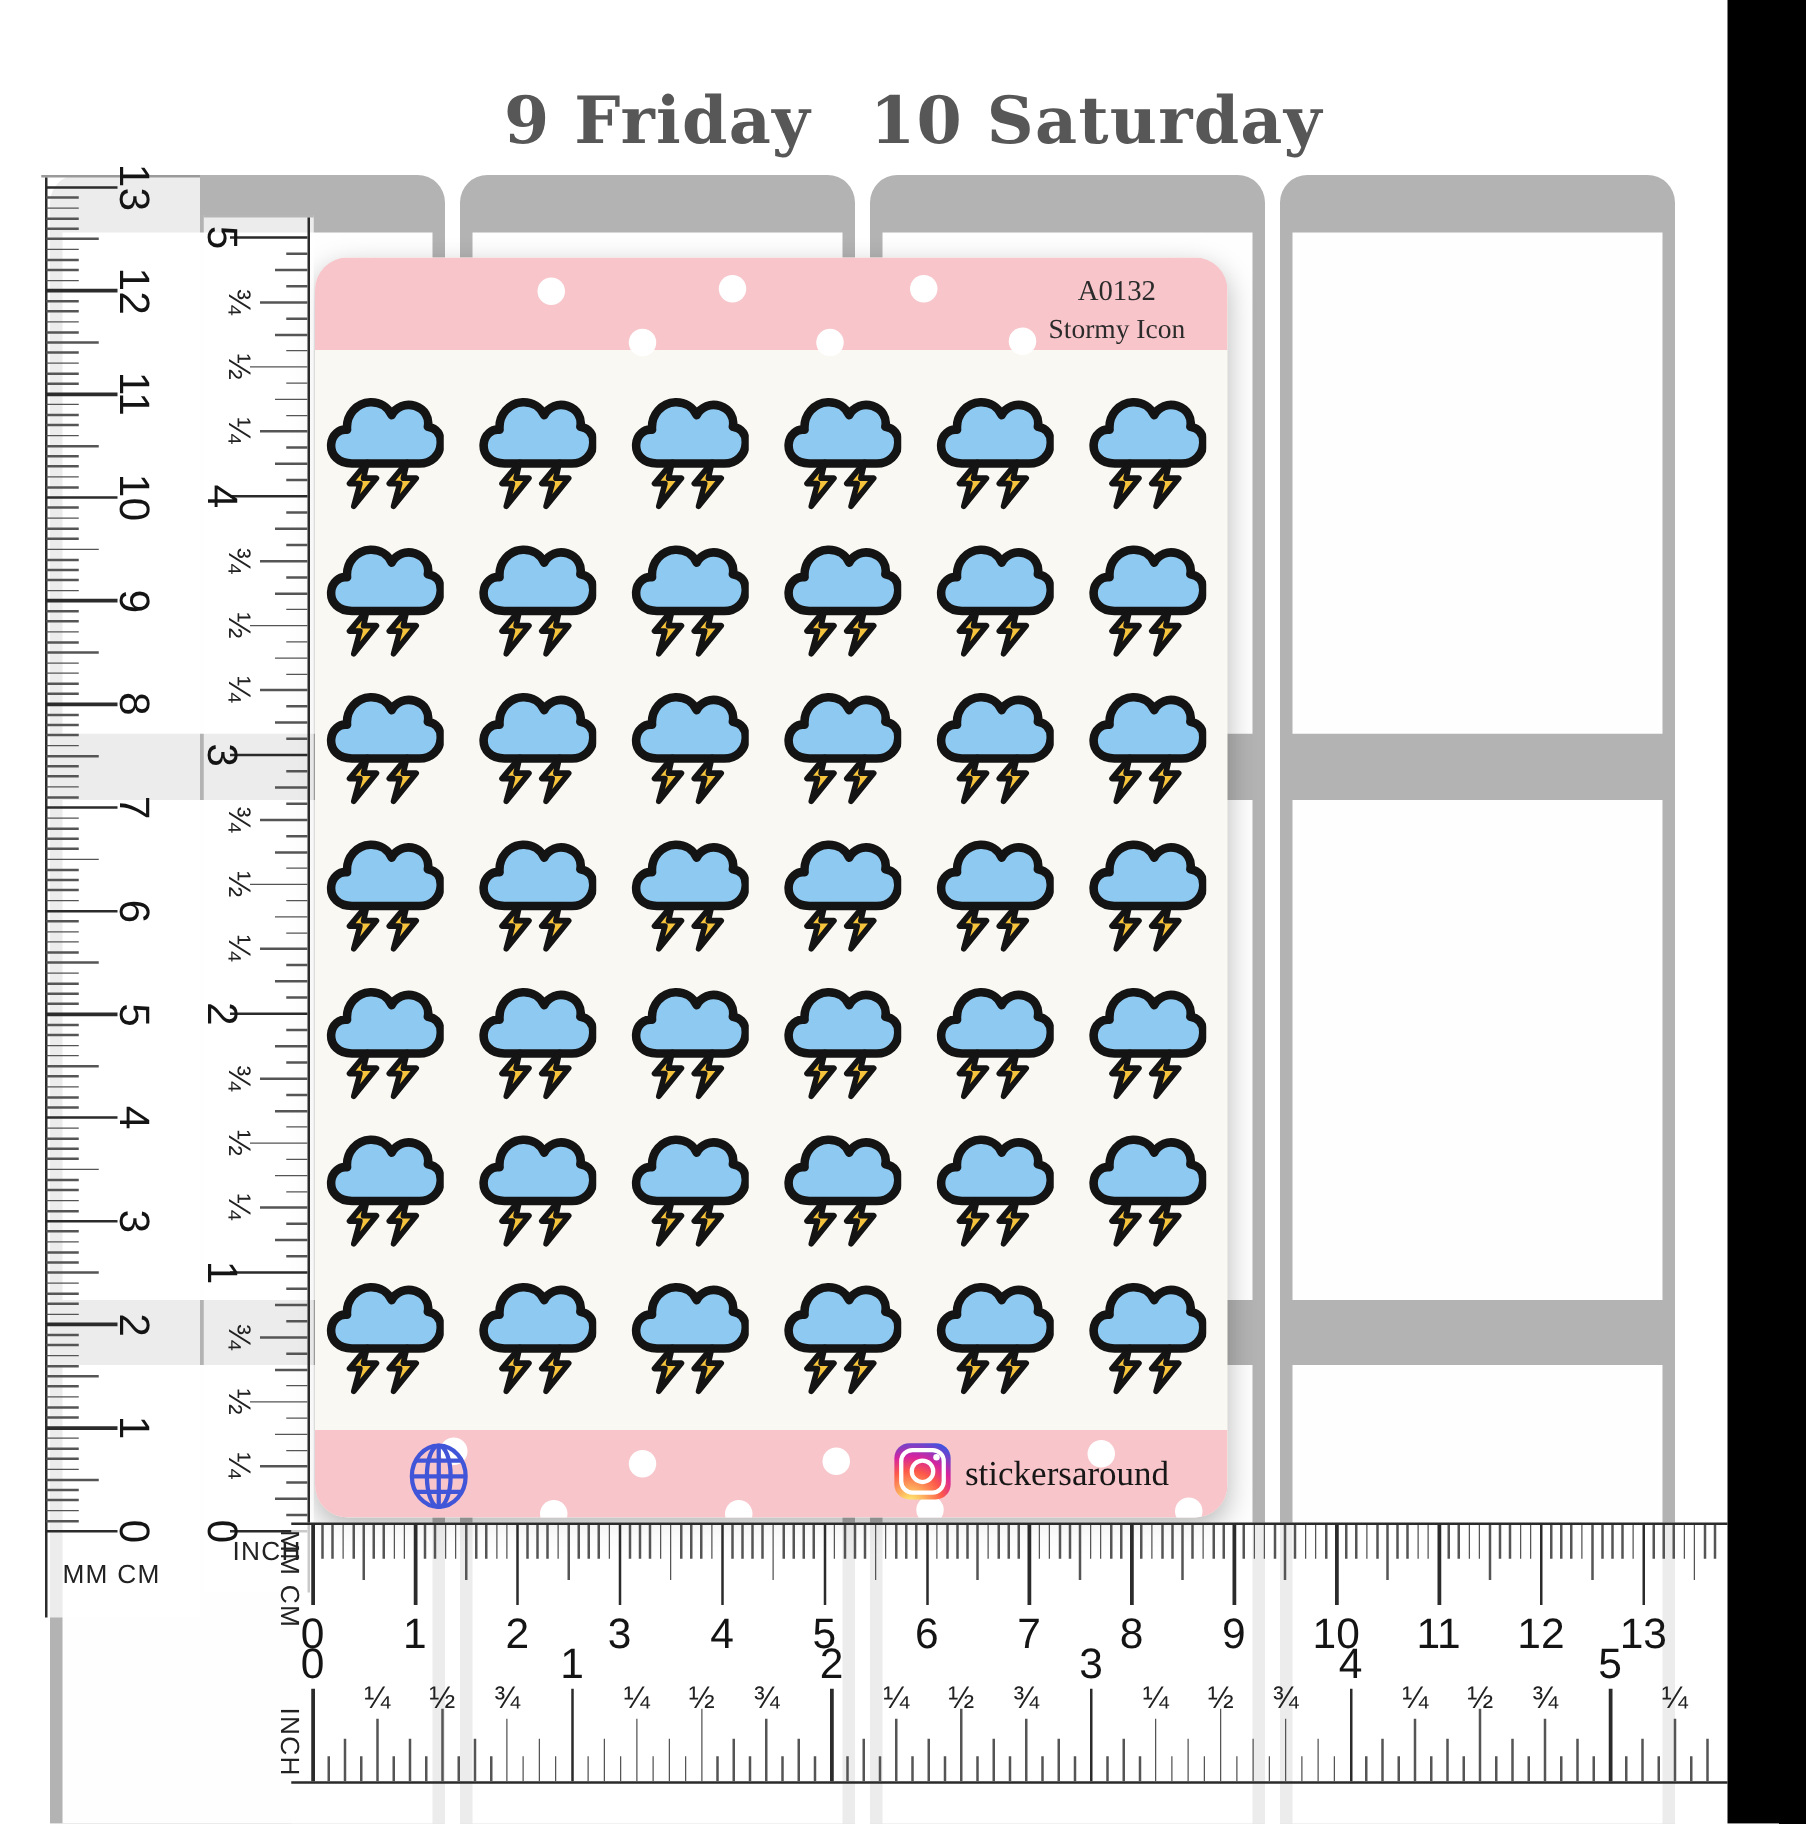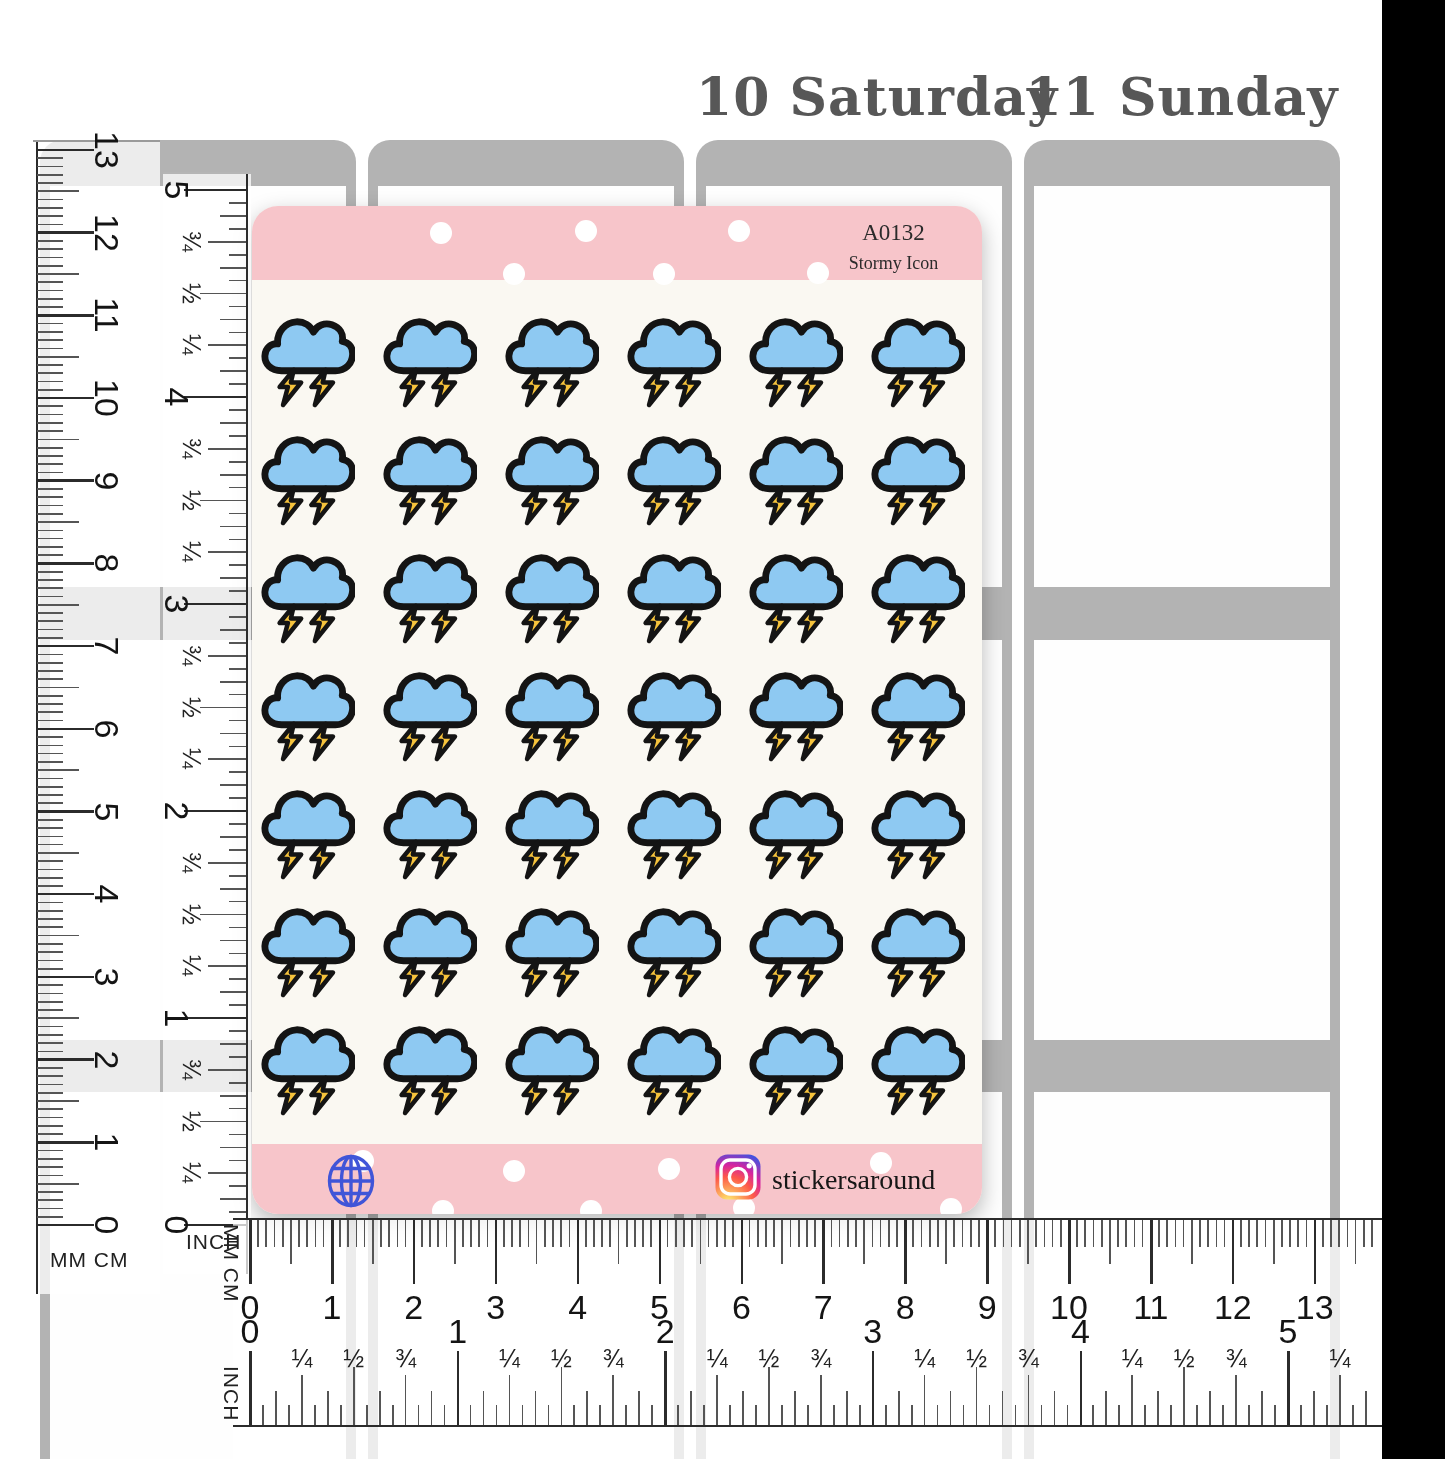--- a/index.html
+++ b/index.html
@@ -26,21 +26,21 @@
   #band-top{top:0;}
   #band-bottom{top:938px;height:70px;}
   .dot{position:absolute;width:22px;height:22px;border-radius:50%;background:#ffffff;}
 
   #brand{position:absolute;left:0;top:8px;width:730px;text-align:center;
          font-family:"DejaVu Serif", serif;font-style:italic;font-weight:bold;
          font-size:46px;color:#101010;letter-spacing:1px;}
   #code-block{position:absolute;left:559px;top:14px;width:165px;text-align:center;
               font-family:"Liberation Serif", serif;color:#2b2b2b;}
   #sku{font-size:23px;line-height:26px;}
-  #product-name{font-size:18px;line-height:26px;margin-top:4px;font-family:Liberation Serif, serif;}
+  #product-name{font-size:22px;line-height:26px;margin-top:4px;font-family:Liberation Serif, serif;}
 
   #icon-grid{position:absolute;left:0;top:0;width:730px;height:1008px;}
   .storm{position:absolute;width:94px;height:100px;}
 
   #footer-row{position:absolute;left:0;top:938px;width:730px;height:70px;}
   #website{position:absolute;left:140px;top:20px;font-family:"Liberation Serif", serif;
            font-size:28px;color:#171717;}
   #handle{position:absolute;left:520px;top:20px;font-family:"Liberation Serif", serif;
           font-size:28px;color:#171717;}
 
@@ -81,22 +81,22 @@
     <div class="cell c1"></div>
     <div class="cell c2"></div>
     <div class="cell c3"></div>
   </div>
   <div class="col" style="left:1024px">
     <div class="cell c1"></div>
     <div class="cell c2"></div>
     <div class="cell c3"></div>
   </div>
 
+  <div class="day-title" style="left:368px;width:316px">9 Friday</div>
   <div class="day-title" style="left:696px;width:316px">10 Saturday</div>
-  <div class="day-title" style="left:1024px;width:316px">11 Sunday</div>
 
   <div id="sheet">
     <div class="band" id="band-top"></div>
     <div class="band" id="band-bottom"></div>
     <div id="dots">
         <div class="dot" style="left: 178px; top: 16px;"></div>
         <div class="dot" style="left: 251px; top: 57px;"></div>
         <div class="dot" style="left: 323px; top: 14px;"></div>
         <div class="dot" style="left: 401px; top: 57px;"></div>
         <div class="dot" style="left: 476px; top: 14px;"></div>

